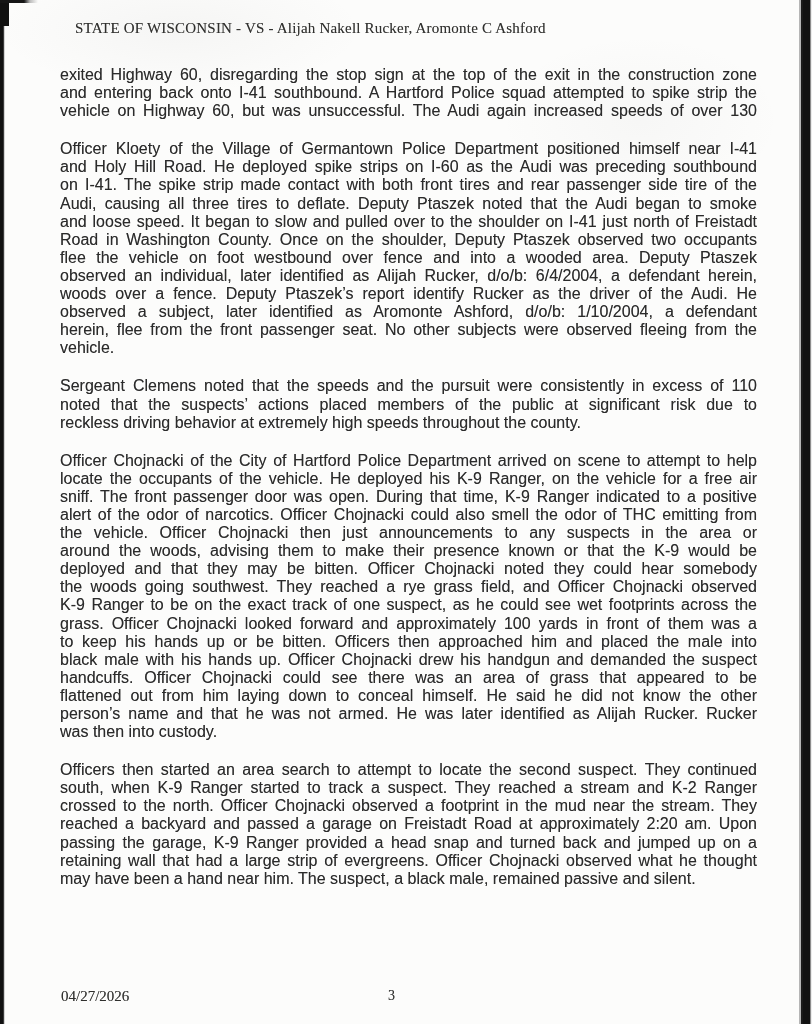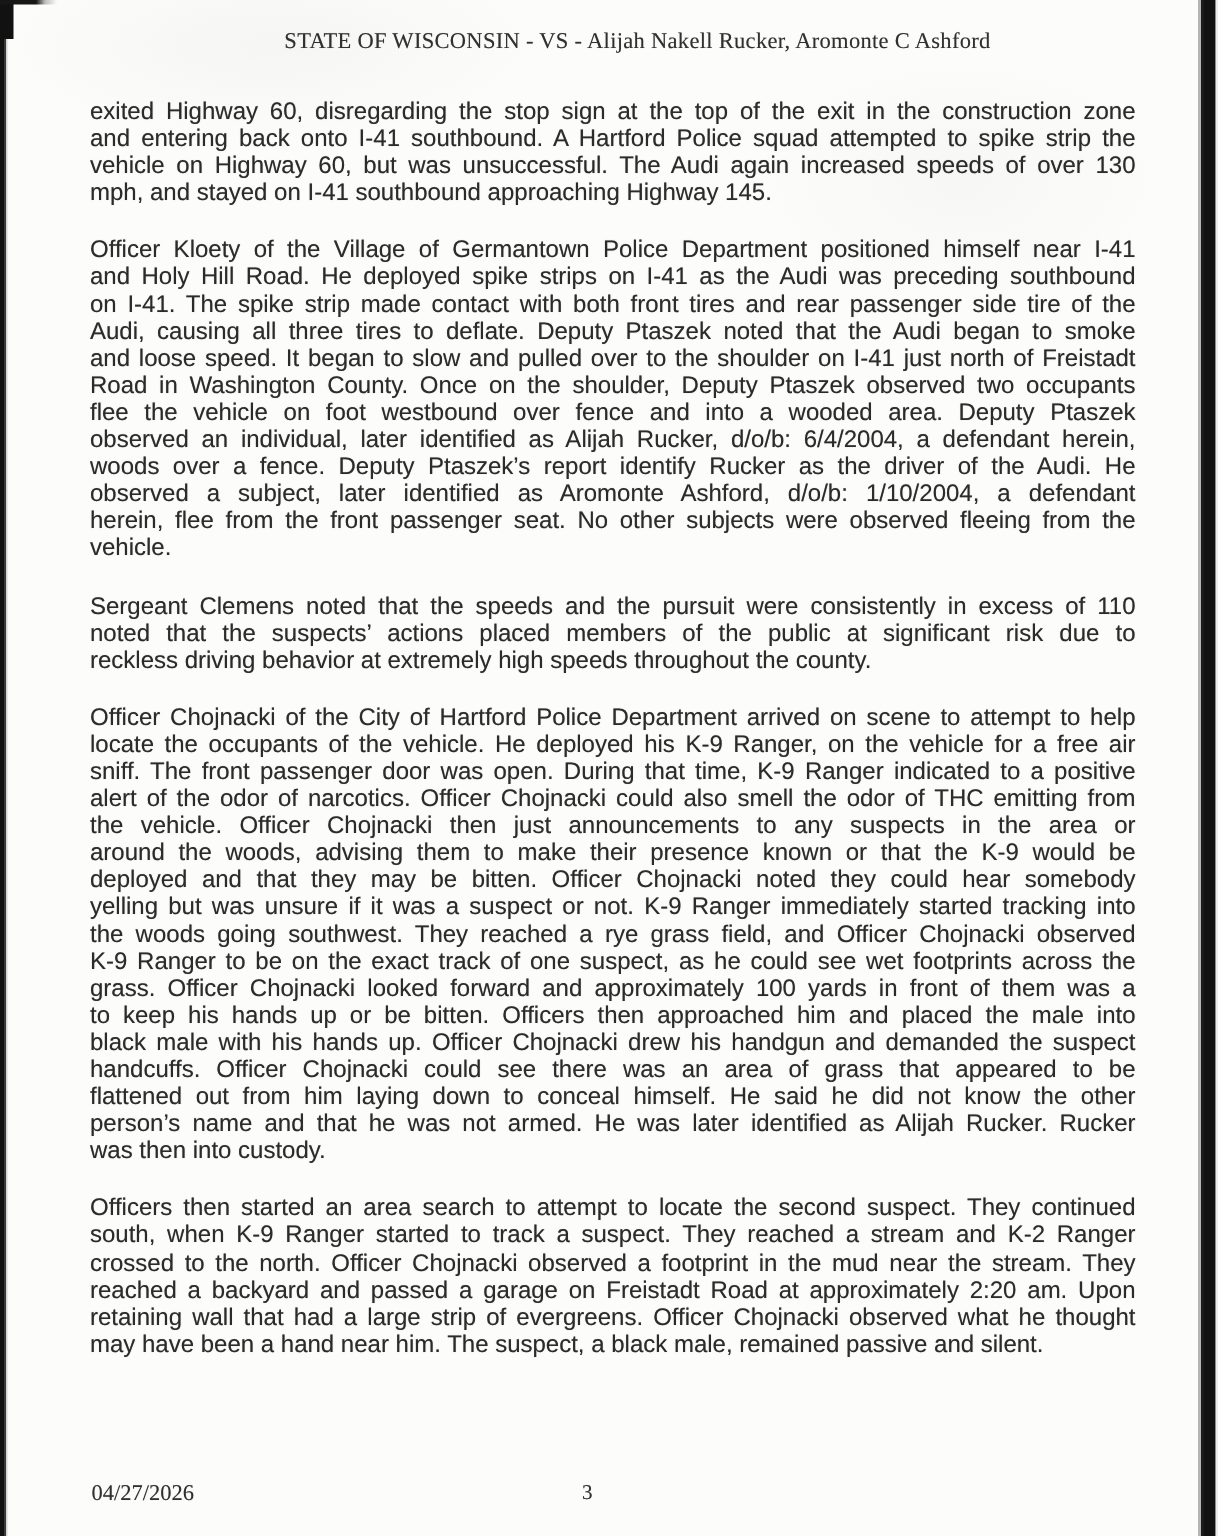--- a/index.html
+++ b/index.html
@@ -45,21 +45,20 @@
   
   .caption {
     position: absolute;
     left: 75px; top: 20px; width: 700px;
     font-family: "Liberation Serif", serif;
     font-size: 15px;
     letter-spacing: 0.2px;
     color: var(--header-ink, #30302e);
     text-shadow: 0 0 0.5px rgba(50,50,50,0.4);
     white-space: nowrap;
-    text-align: center;
   }
   
   .doc-body {
     position: absolute;
     left: 60px; top: 66px; width: 697px;
     color: var(--ink, #2b2b2b);
     font-size: 16px;
     line-height: 18.1px;
     text-shadow: 0 0 0.55px rgba(45,45,45,0.45);
   }
@@ -99,25 +98,24 @@
   <div class="edge-top-line"></div>
   <div class="edge-right"></div>
 
   <div class="caption">STATE OF WISCONSIN - VS - Alijah Nakell Rucker, Aromonte C Ashford</div>
 
   <div class="doc-body" id="doc-body">
       <div class="para">
         <div class="line">exited Highway 60, disregarding the stop sign at the top of the exit in the construction zone</div>
         <div class="line">and entering back onto I-41 southbound.  A Hartford Police squad attempted to spike strip the</div>
         <div class="line">vehicle on Highway 60, but was unsuccessful.  The Audi again increased speeds of over 130</div>
-        <div class="line last">mph, and stayed on I-41 southbound approaching Highway 145.</div>
       </div>
       <div class="para">
         <div class="line">Officer Kloety of the Village of Germantown Police Department positioned himself near I-41</div>
-        <div class="line">and Holy Hill Road.  He deployed spike strips on I-41 as the Audi was preceding southbound</div>
+        <div class="line">and Holy Hill Road.  He deployed spike strips on I-60 as the Audi was preceding southbound</div>
         <div class="line">on I-41.  The spike strip made contact with both front tires and rear  passenger side tire of the</div>
         <div class="line">Audi, causing all three tires to deflate.  Deputy Ptaszek noted that the Audi began to smoke</div>
         <div class="line">and loose speed. It began to slow and pulled over to the shoulder on I-41 just north of Freistadt</div>
         <div class="line">Road in Washington County.  Once on the shoulder, Deputy Ptaszek observed two occupants</div>
         <div class="line">flee the vehicle on foot westbound over fence and into a wooded area.  Deputy Ptaszek</div>
         <div class="line">observed an individual, later identified as Alijah Rucker, d/o/b:  6/4/2004, a defendant herein,</div>
         <div class="line">woods over a fence. Deputy Ptaszek’s report identify Rucker as the driver of the Audi.  He</div>
         <div class="line">observed a subject, later identified as Aromonte Ashford, d/o/b:  1/10/2004, a defendant</div>
         <div class="line">herein, flee from the front passenger seat.  No other subjects were observed fleeing from the</div>
         <div class="line last">vehicle.</div>
@@ -128,36 +126,36 @@
         <div class="line last">reckless driving behavior at extremely high speeds throughout the county.</div>
       </div>
       <div class="para">
         <div class="line">Officer Chojnacki of the City of Hartford Police Department arrived on scene to attempt to help</div>
         <div class="line">locate the occupants of the vehicle.  He deployed his K-9 Ranger, on the vehicle for a free air</div>
         <div class="line">sniff.  The front passenger door was open.  During that time, K-9 Ranger indicated to a positive</div>
         <div class="line">alert of the odor of narcotics.  Officer Chojnacki could also smell the odor of THC emitting from</div>
         <div class="line">the vehicle.  Officer Chojnacki then just announcements to any suspects in the area or</div>
         <div class="line">around the woods, advising them to make their presence known or that the K-9 would be</div>
         <div class="line">deployed and that they may be bitten.  Officer Chojnacki noted they could hear somebody</div>
-        <div class="line">yelling but was unsure if it was a suspect or not.  K-9 Ranger immediately started tracking into</div>
         <div class="line">the woods going southwest.  They reached a rye grass field, and Officer Chojnacki observed</div>
         <div class="line">K-9 Ranger to be on the exact track of one suspect, as he could see wet footprints across the</div>
         <div class="line">grass.  Officer Chojnacki looked forward and approximately 100 yards in front of them was a</div>
         <div class="line">to keep his hands up or be bitten.  Officers then approached him and placed the male into</div>
         <div class="line">black male with his hands up.  Officer Chojnacki drew his handgun and demanded the suspect</div>
         <div class="line">handcuffs.  Officer Chojnacki could see there was an area of grass that appeared to be</div>
         <div class="line">flattened out from him laying down to conceal himself.  He said he did not know the other</div>
         <div class="line">person’s name and that he was not armed.  He was later identified as Alijah Rucker.  Rucker</div>
         <div class="line last">was then into custody.</div>
       </div>
       <div class="para">
         <div class="line">Officers then started an area search to attempt to locate the second suspect.  They continued</div>
         <div class="line">south, when K-9 Ranger started to track a suspect.  They reached a stream and K-2 Ranger</div>
         <div class="line">crossed to the north.  Officer Chojnacki observed a footprint in the mud near the stream.  They</div>
         <div class="line">reached a backyard and passed a garage on Freistadt Road at approximately 2:20 am.  Upon</div>
+        <div class="line">passing the garage, K-9 Ranger provided a head snap and turned back and jumped up on a</div>
         <div class="line">retaining wall that had a large strip of evergreens.  Officer Chojnacki observed what he thought</div>
         <div class="line last">may have been a hand near him.  The suspect, a black male, remained passive and silent.</div>
       </div>
     </div>
 
   <div class="footer-date">04/27/2026</div>
   <div class="footer-page">3</div>
 </div>
 
 </body></html>

